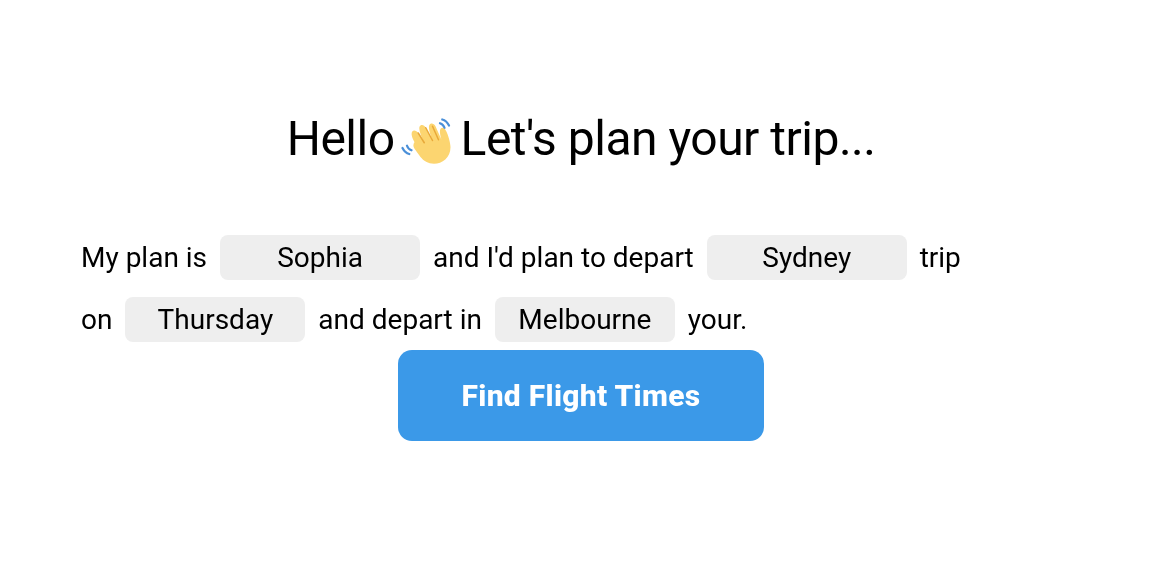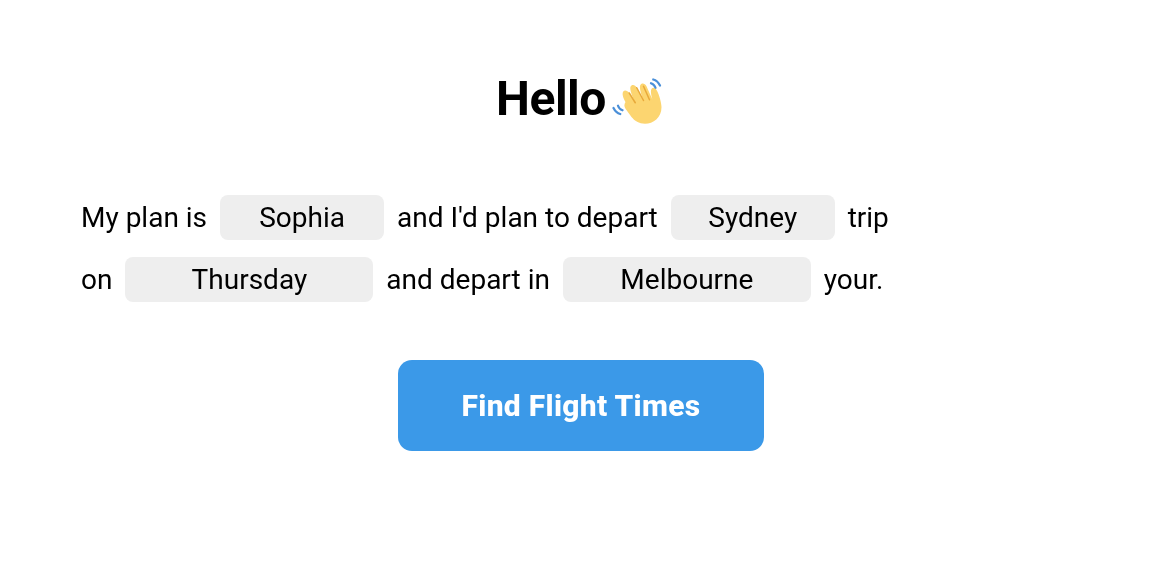--- a/index.html
+++ b/index.html
@@ -12,28 +12,29 @@
       background: #ffffff;
       width: 1162px;
       height: 580px;
       padding-top: 70px;
       display: flex;
       flex-direction: column;
       align-items: center;
     }
     .hero-title {
       font-size: 48px;
-      font-weight: 700;
+      font-weight: 400;
       color: #000;
       letter-spacing: -0.5px;
       text-align: center;
       display: flex;
       align-items: center;
       gap: 6px;
       margin-bottom: 60px;
+      margin-top: 40px;
     }
     .wave-icon {
       display: inline-flex;
       align-items: center;
       position: relative;
       top: 0px;
     }
     .sentence-form {
       font-size: 28px;
       color: #000;
@@ -46,29 +47,28 @@
       display: inline-block;
       background: #eeeeee;
       border: none;
       border-radius: 8px;
       font-size: 28px;
       font-family: inherit;
       color: #000;
       text-align: center;
       padding: 6px 22px;
       margin: 0 6px;
-      width: 164px;
+      width: 200px;
       outline: none;
       vertical-align: baseline;
     }
     .inline-input.wide {
-      width: 248px;
+      width: 180px;
     }
     .button-row {
-      margin-top: 50px;
       display: flex;
       justify-content: center;
     }
     .primary-button {
       background: #3b99e8;
       color: #ffffff;
       border: none;
       border-radius: 14px;
       font-size: 30px;
       font-weight: 800;
@@ -86,20 +86,21 @@
   <span class="wave-icon">
     <svg width="54" height="54" viewBox="0 0 72 72">
       <g>
         <path fill="#FCD570" d="M18 40c0 0-6-10-3-14 2-3 6-1 8 2l8 13c0 0-9-18-6-22 2-3 6-2 8 2l9 17c0 0-7-17-4-21 2-3 6-2 8 2l8 18c0 0-4-12-1-15 2-2 5-1 7 3 3 6 6 16 6 22 0 14-11 22-22 22-8 0-14-4-18-9l-8-11c-2-3-2-6 0-9z"></path>
         <path fill="none" stroke="#E8A93A" stroke-width="2" stroke-linecap="round" d="M31 41l-8-13M42 38l-9-17M50 37l-8-18"></path>
         <path fill="none" stroke="#4A8FD8" stroke-width="3" stroke-linecap="round" d="M55 10c4 1 7 4 9 8M52 15c3 1 5 3 6 6"></path>
         <path fill="none" stroke="#4A8FD8" stroke-width="3" stroke-linecap="round" d="M11 56c-4-1-7-4-9-8M14 51c-3-1-5-3-6-6"></path>
       </g>
     </svg>
   </span>
+  <span>Let's plan your trip...</span>
 </h1>
 
 <div class="sentence-form">
   <span>My plan is</span>
   <input class="inline-input" type="text" value="Sophia" style="">
   <span>and I'd plan to depart</span>
   <input class="inline-input" type="text" value="Sydney" style="">
   <span>trip</span>
   <br>
   <span>on</span>

